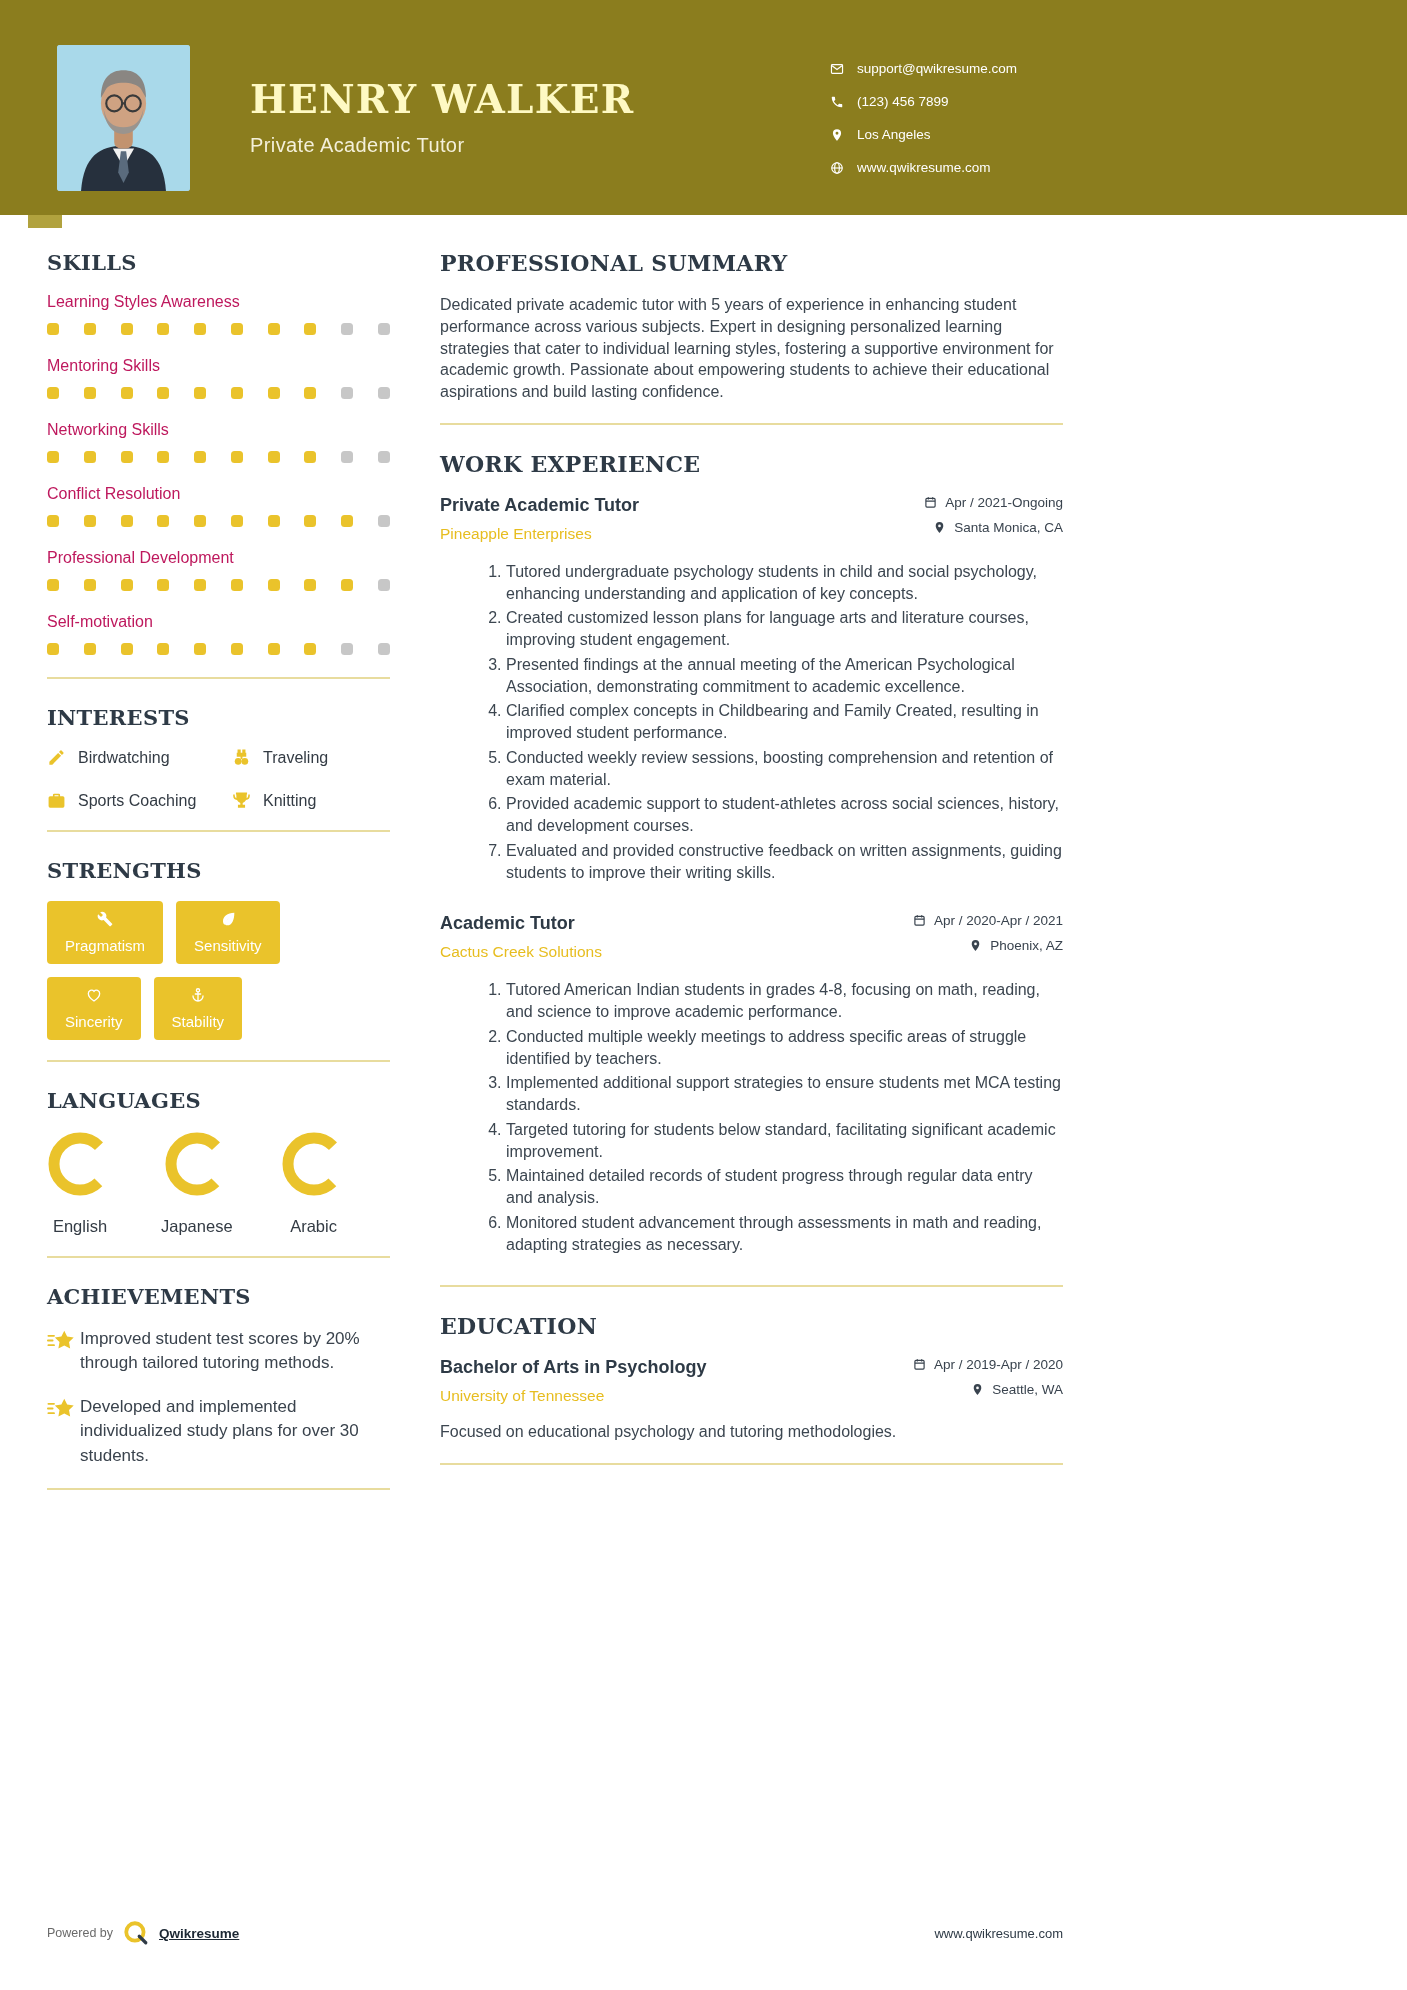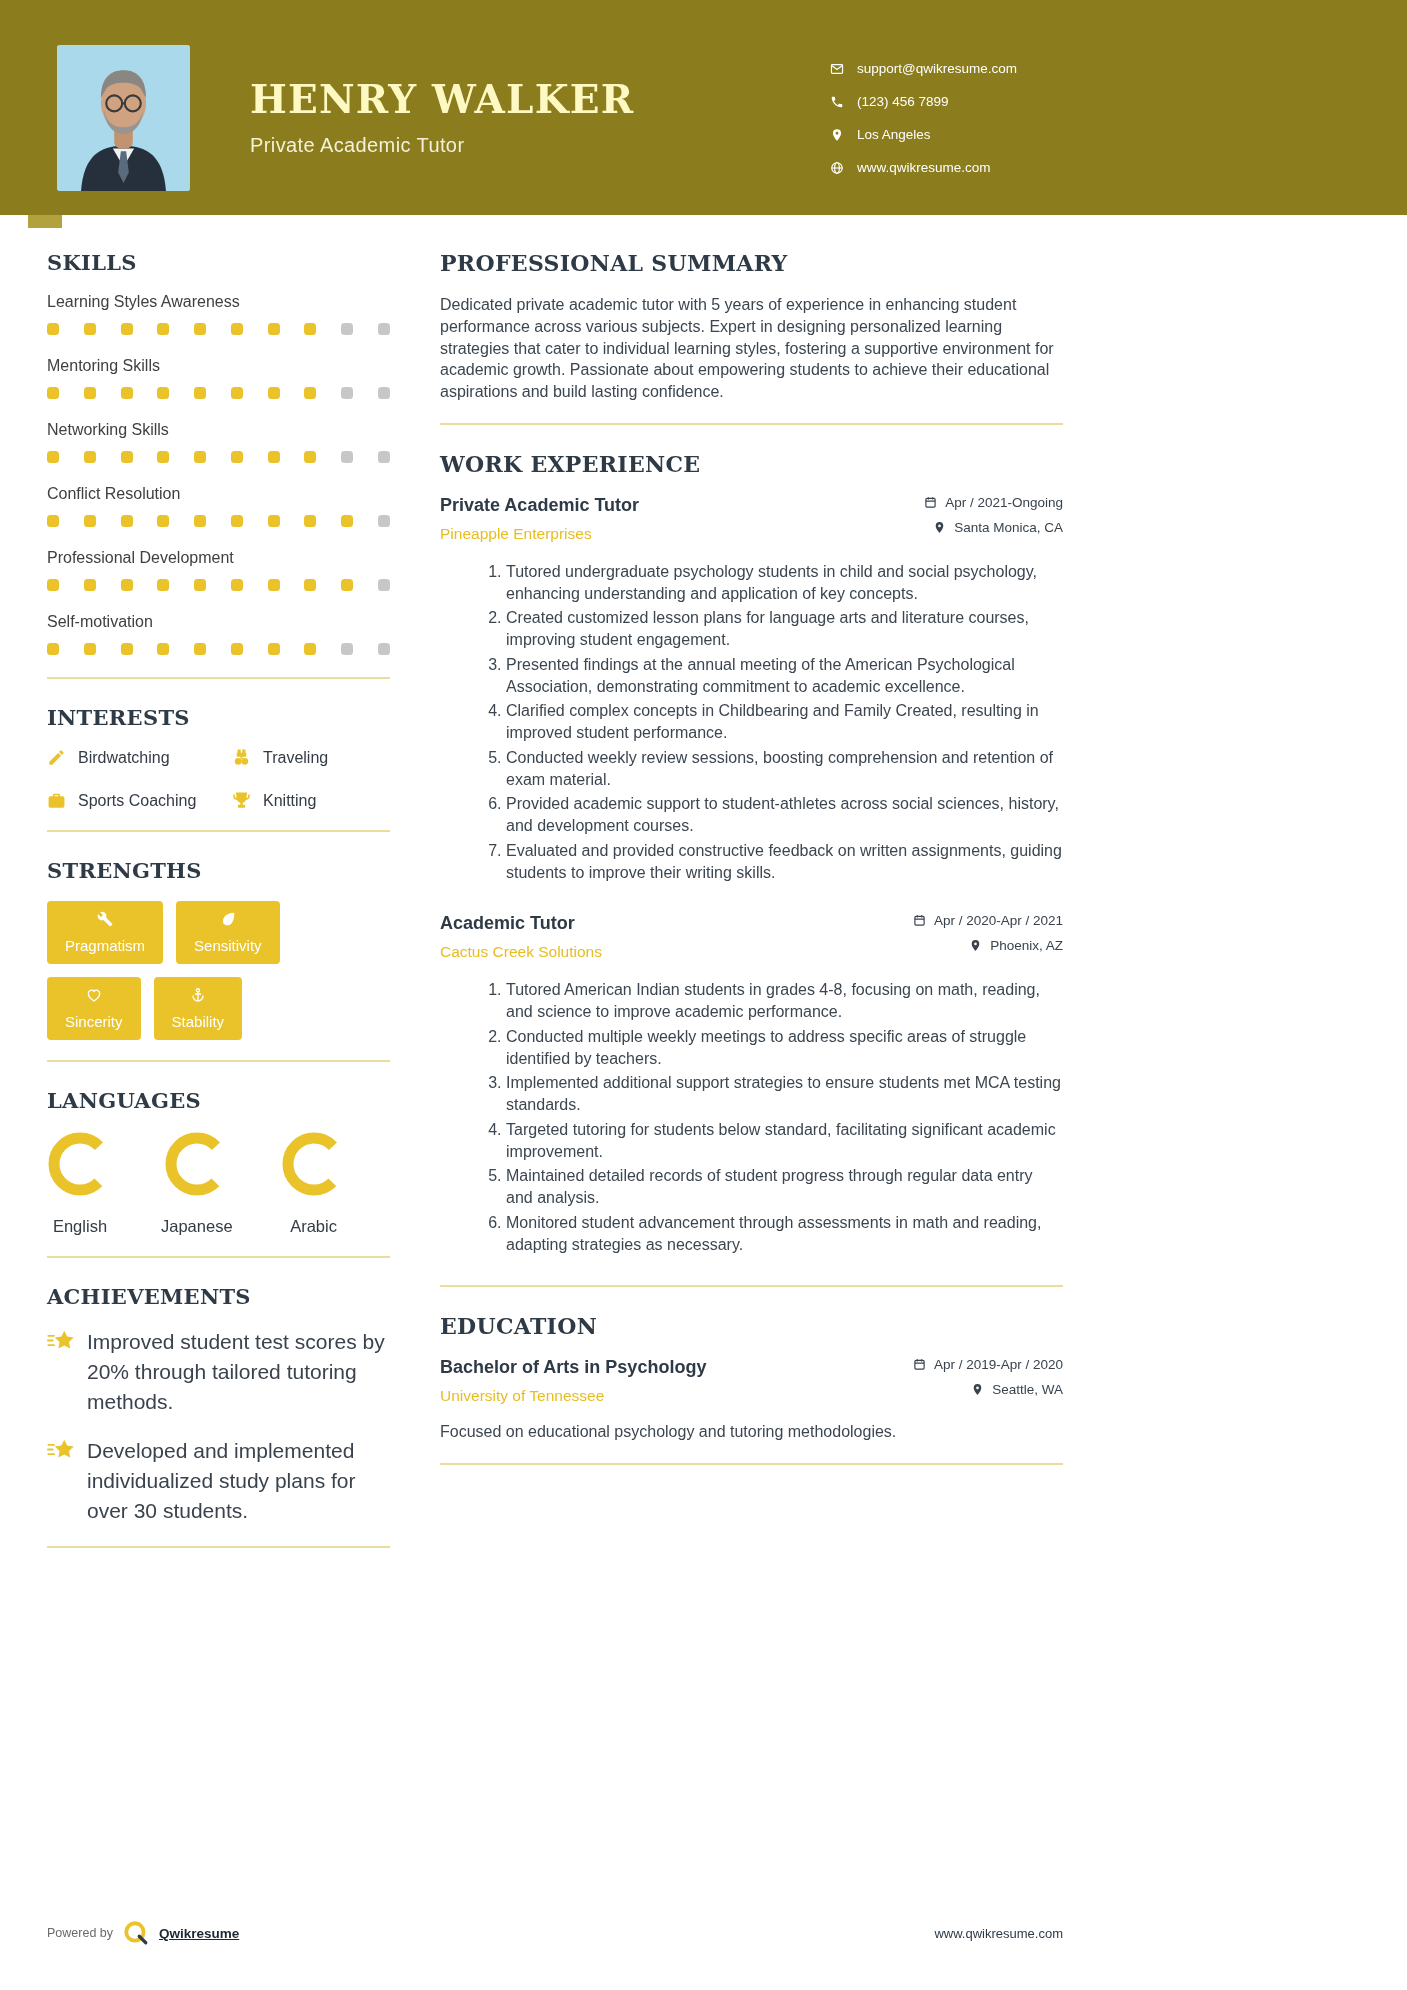--- a/index.html
+++ b/index.html
@@ -24,21 +24,21 @@
   
   .col-left{position:absolute;left:47px;top:250px;width:343px;}
   .col-right{position:absolute;left:440px;top:250px;width:623px;}
   h2{font-family:"DejaVu Serif",serif;font-size:21px;font-weight:700;color:var(--heading,#2e3a46);
      margin:0 0 18px 0;letter-spacing:.3px;}
   .col-right h2{font-size:22px;}
   .rule{height:2px;background:var(--rule,#e8dc9e);margin:20px 0 26px;}
 
   
   .skill{margin-bottom:22px;}
-  .skill-name{font-size:16px;color:#404040;margin-bottom:12px;}
+  .skill-name{font-size:16px;color:#be185d;margin-bottom:12px;}
   .dots{display:flex;justify-content:space-between;}
   .dot{width:12px;height:12px;border-radius:3.5px;background:#c7c7c7;}
   .dot.filled{background:var(--accent,#eac32b);}
 
   
   .int-grid{display:grid;grid-template-columns:185px 1fr;row-gap:24px;margin-top:4px;}
   .int-item{display:flex;align-items:center;gap:12px;font-size:16px;color:#333b44;}
   .int-item .iicon{width:19px;height:19px;color:var(--accent,#eac32b);flex:0 0 19px;}
   .int-item svg{width:19px;height:19px;display:block;}
 
@@ -49,21 +49,21 @@
   .tag .ticon{width:16px;height:16px;color:#fff;flex:0 0 16px;}
   .tag svg{width:16px;height:16px;display:block;}
 
   
   .langs{display:flex;gap:48px;margin-top:12px;}
   .lang{display:flex;flex-direction:column;align-items:center;}
   .lang svg{width:66px;height:66px;color:var(--accent,#eac32b);}
   .lang-label{margin-top:20px;font-size:16.5px;color:#333b44;}
 
   
-  .ach{display:flex;gap:12px;margin-bottom:20px;font-size:21px;line-height:1.42;color:#3a434d;}
+  .ach{display:flex;gap:5px;margin-bottom:20px;font-size:17px;line-height:1.42;color:#3a434d;}
   .ach .aicon{flex:0 0 28px;width:28px;height:23px;margin-top:2px;color:var(--accent,#eac32b);}
   .ach svg{width:28px;height:23px;display:block;}
 
   
   .summary-text{font-size:16px;line-height:1.36;margin:2px 0 0;}
   .job{margin-top:8px;}
   .job-head{display:flex;justify-content:space-between;align-items:flex-start;}
   .job-title{font-size:18px;font-weight:700;color:var(--heading,#2e3a46);}
   .job-company{font-size:15.5px;color:#e7bd1f;margin-top:9px;}
   .job-meta{text-align:right;font-size:13.5px;color:#39434e;flex:0 0 auto;}

